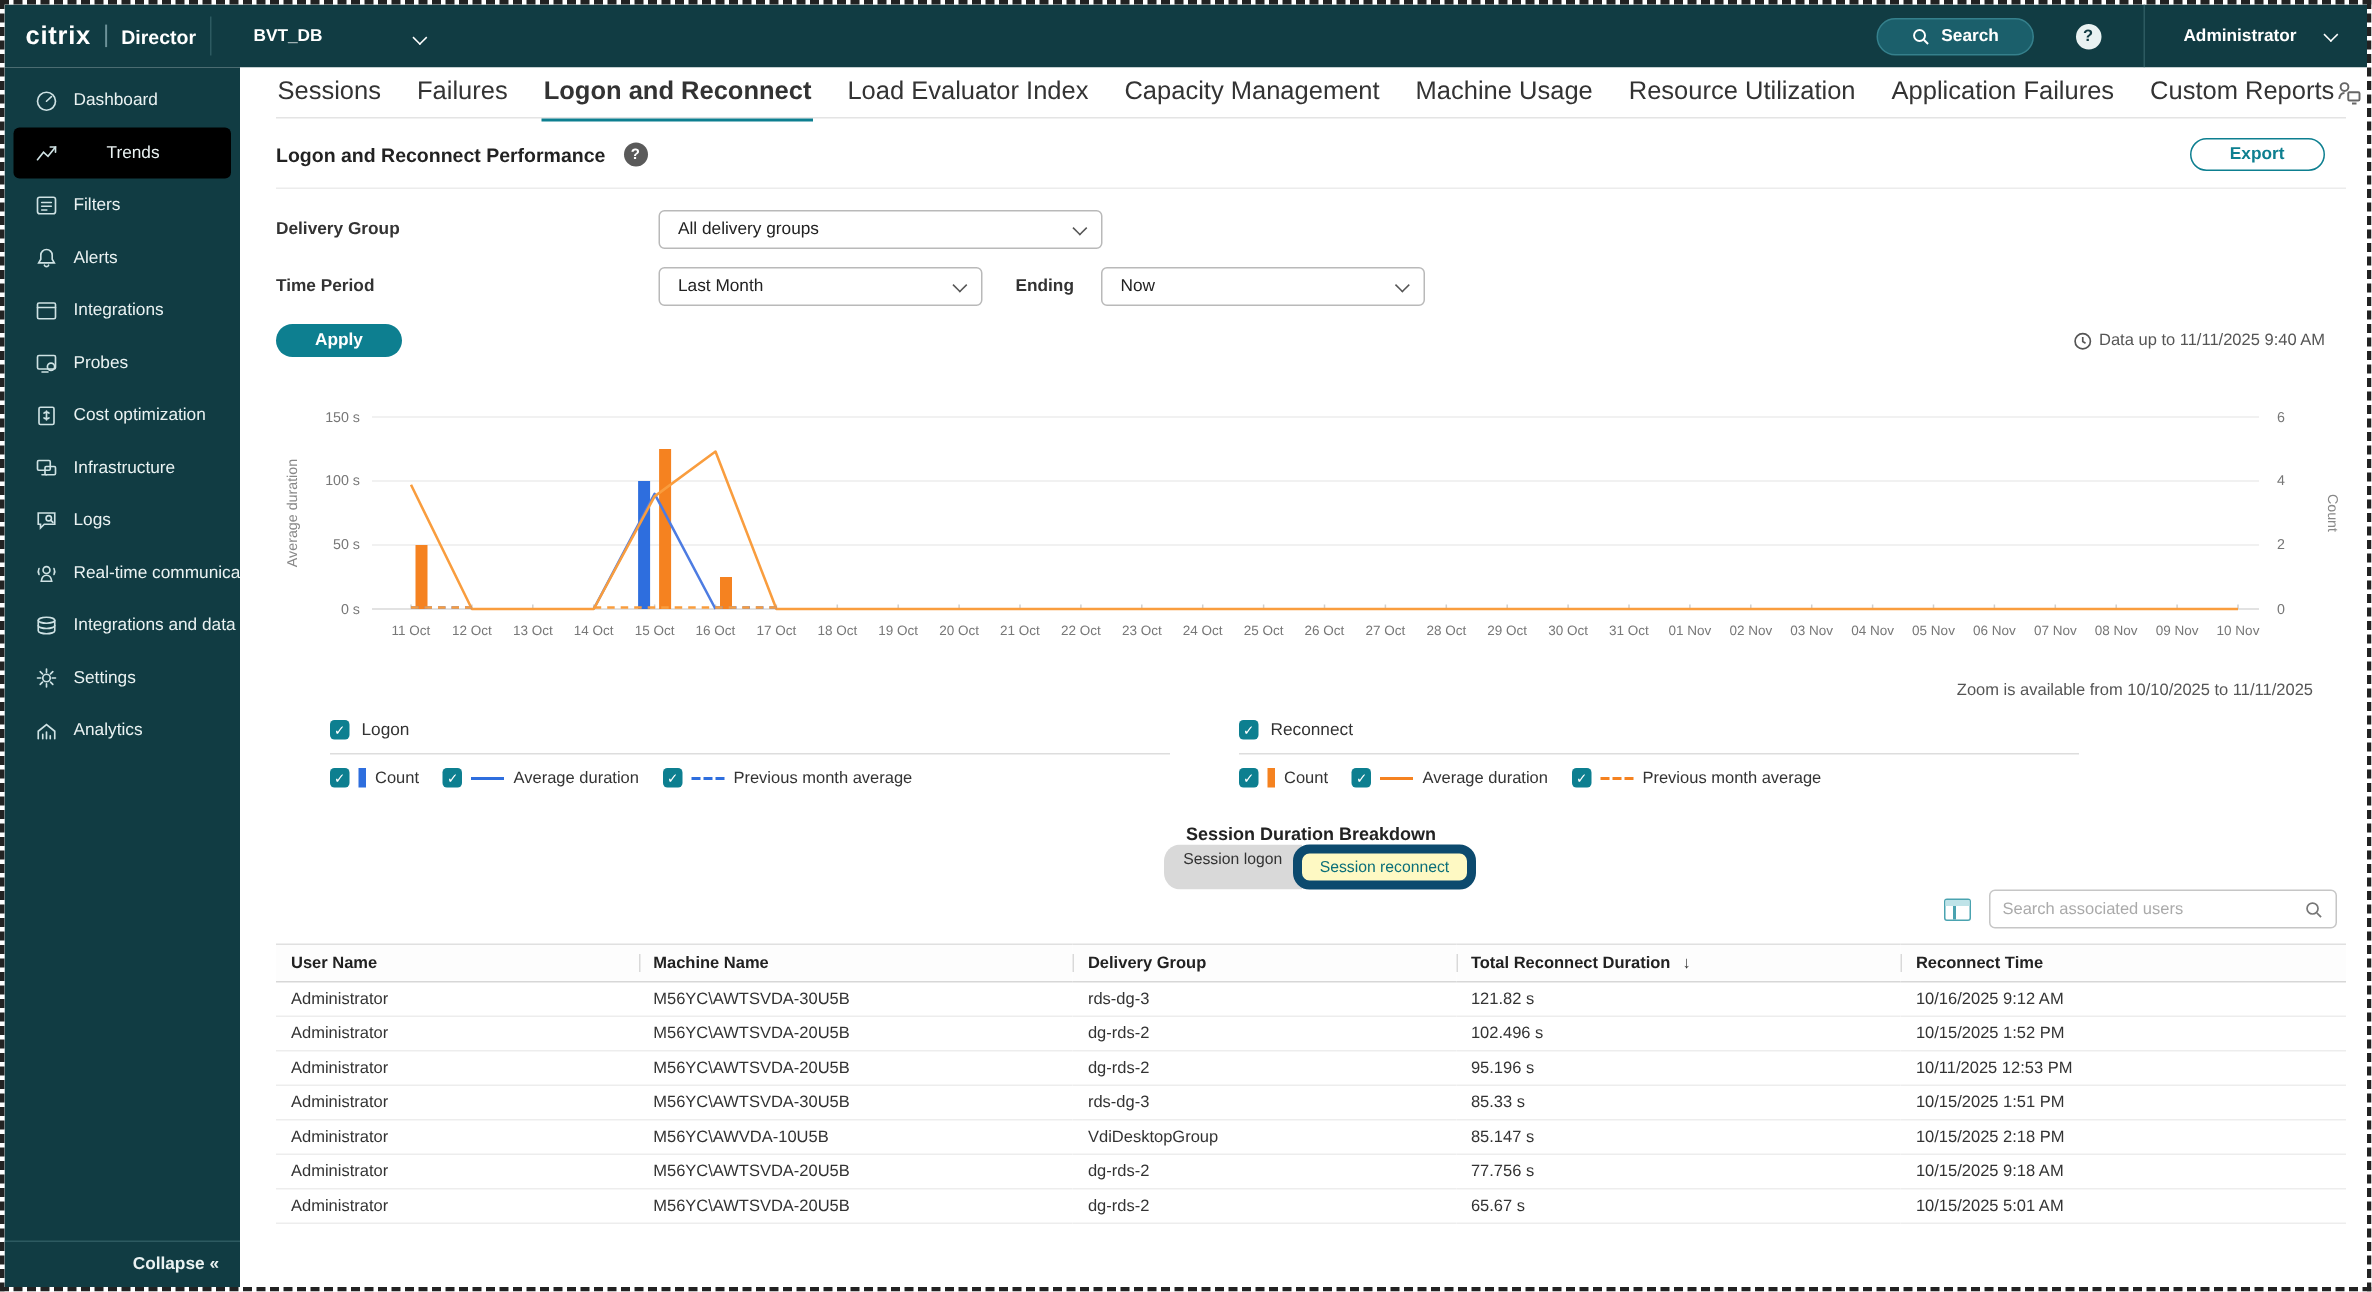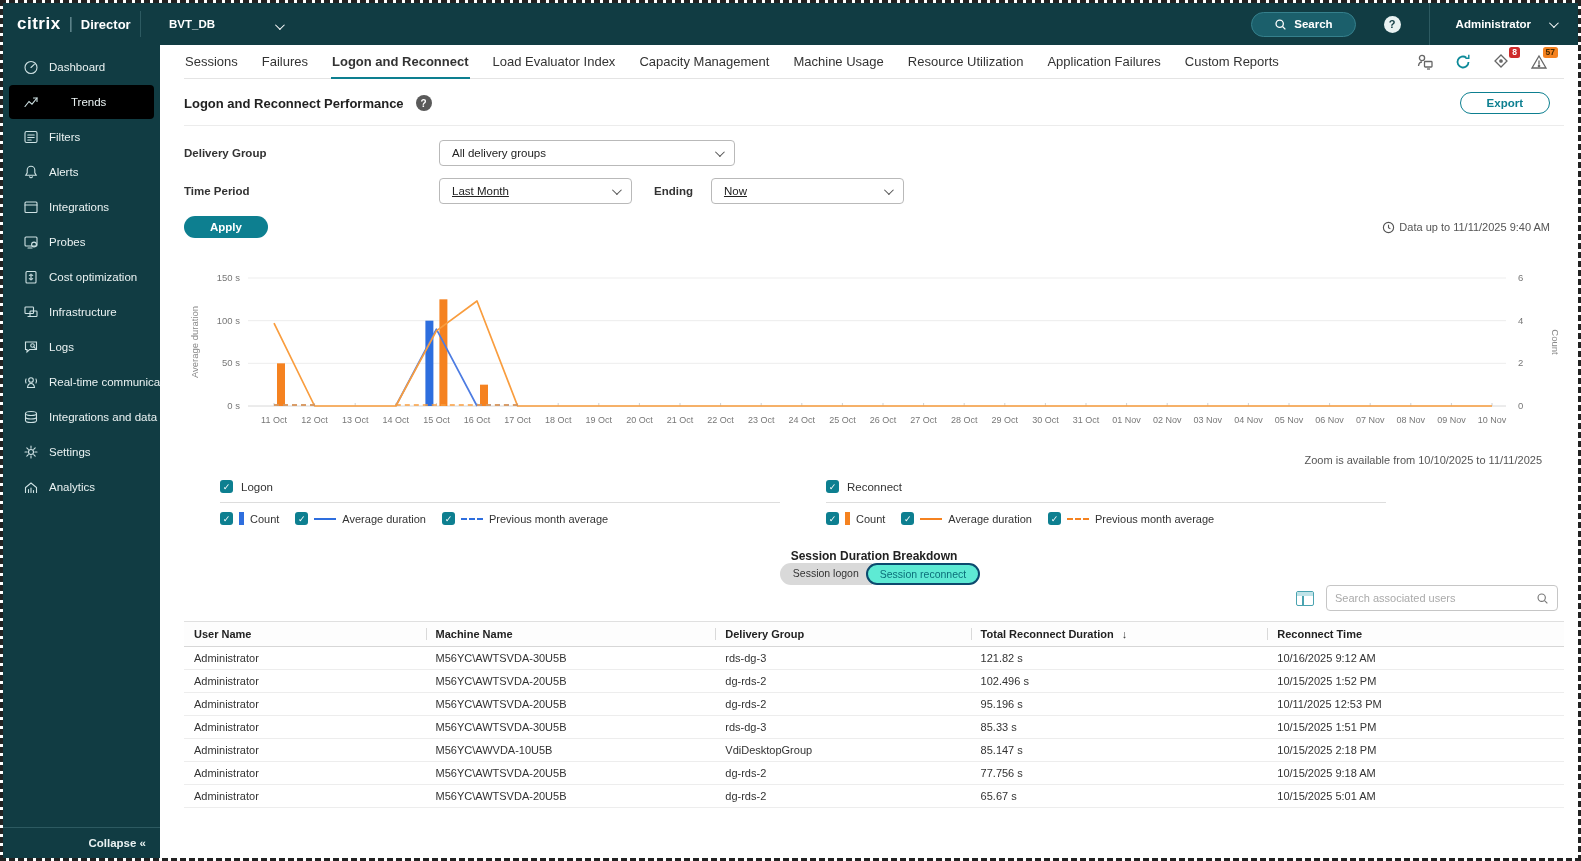--- a/index.html
+++ b/index.html
@@ -27,21 +27,21 @@
   .side-item { display:flex; align-items:center; gap:10px; font-size:11.5px; padding:9px 10px 9px 14px; margin:1px 6px; border-radius:4px; cursor:pointer; white-space:nowrap; }
   .side-item.active { background:#000000; font-weight:400;gap:32px; }
   .side-item .icn { width:16px; height:16px; flex:0 0 16px; color:#cfe2e4; }
   .side-item .icn svg { width:16px; height:16px; display:block; }
   .collapse-row { margin-top:auto; border-top:1px solid #2d5a61; padding:9px 14px; font-size:11.5px; font-weight:700; text-align:right; cursor:pointer; }
 
   .main { flex:1; background:#fff; padding:0 14px 0 24px; overflow:hidden; display:flex; flex-direction:column; }
 
   
   .tabs-row { display:flex; align-items:center; border-bottom:1px solid #e4e4e4; height:34px; }
-  .tabs { display:flex; gap:22px; font-size:13px; color:#333; }
+  .tabs { display:flex; gap:22px; font-size:17px; color:#333; }
   .tab { padding:9px 1px 8px; cursor:pointer; border-bottom:2.5px solid transparent; white-space:nowrap; }
   .tab.active { font-weight:700; border-bottom-color:#0d7f90; }
   .tool-icons { margin-left:auto; display:flex; align-items:center; gap:18px; padding-right:14px; }
   .tool-ic { position:relative; width:20px; height:18px; cursor:pointer; color:#666; }
   .tool-ic svg { width:18px; height:18px; }
   .badge { position:absolute; top:-6px; right:-8px; font-size:8.5px; font-weight:700; color:#fff; border-radius:2.5px; padding:1px 3px; line-height:1.1; }
   .badge.red { background:#cf2b2b; }
   .badge.orange { background:#f58220; color:#4a2b00; }
 
   
@@ -51,21 +51,21 @@
   .export-btn { margin-left:auto; margin-right:14px; border:1.5px solid #0d7f90; color:#0d7f90; font-size:11.5px; font-weight:700; border-radius:13px; padding:4px 26px; background:#fff; cursor:pointer; }
 
   
   .filters { padding-top:14px; font-size:11.5px; color:#333; }
   .f-row { display:flex; align-items:center; margin-bottom:12px; }
   .f-label { width:255px; font-weight:700; }
   .f-label.inline { width:auto; margin:0 18px 0 22px; }
   .select { display:flex; align-items:center; justify-content:space-between; border:1px solid #b9b9b9; border-radius:4px; height:26px; padding:0 12px; background:#fff; cursor:pointer; color:#222; }
   .select .chev { border-color:#555; }
   .sel-dg { width:296px; }
-  .sel-sm { width:193px;text-decoration:underline; }
+  .sel-sm { width:216px; }
   .apply-row { display:flex; align-items:center; margin-top:2px; }
   .apply-btn { background:#0d7f90; color:#fff; border:none; border-radius:13px; font-size:11.5px; font-weight:700; padding:5px 26px; cursor:pointer; }
   .data-upto { margin-left:auto; margin-right:14px; color:#555; font-size:11px; display:flex; align-items:center; gap:4px; }
   .data-upto svg { width:13px; height:13px; }
 
   
   .chart-wrap { margin-top:26px; }
   .chart-wrap svg.chart { display:block; width:1384px; height:186px; }
   .zoom-note { text-align:right; font-size:11px; color:#555; padding-right:22px; margin-top:4px; }
 
@@ -79,21 +79,21 @@
   .sw-bar { width:5px; height:13px; }
   .sw-line { width:22px; height:0; border-top:2.5px solid; }
   .sw-dash { width:22px; height:0; border-top:2.5px dashed; }
 
   
   .bd-row { display:flex; align-items:center; margin-top:24px;flex-direction:column; }
   .bd-title { font-size:12px; font-weight:700; color:#222; }
   .toggle { display:flex; margin-left:12px; }
   .tg { font-size:10.5px; padding:3px 12px; cursor:pointer; border:1px solid transparent; }
   .tg.inactive { background:#d9d9d9; color:#333; border-radius:11px 0 0 11px; }
-  .tg.active { background:#5eead4; color:#0b6e79; border:2px solid #0c4a6e; border-radius:11px; margin-left:-6px; }
+  .tg.active { background:#fef9c3; color:#0b6e79; border:6px solid #0c4a6e; border-radius:11px; margin-left:-6px; }
   .bd-right { margin-left:auto; display:flex; align-items:center; gap:12px; padding-right:6px; }
   .col-picker { width:18px; height:15px; border:1.5px solid #4aa3b0; border-radius:2px; position:relative; cursor:pointer; }
   .col-picker:before { content:""; position:absolute; left:5px; top:0; bottom:0; width:1.5px; background:#4aa3b0; }
   .col-picker:after { content:""; position:absolute; left:0; right:0; top:0; height:4px; background:#bfe3e8; }
   .search-box { display:flex; align-items:center; border:1px solid #c6c6c6; border-radius:4px; height:26px; width:232px; padding:0 8px; }
   .search-box input { border:none; outline:none; flex:1; font-size:11px; color:#333; font-family:"Liberation Sans", sans-serif; }
   .search-box input::placeholder { color:#aaa; }
   .search-box svg { width:13px; height:13px; color:#777; }
 
   table.grid { width:100%; border-collapse:collapse; margin-top:10px; font-size:11px; color:#333; }

